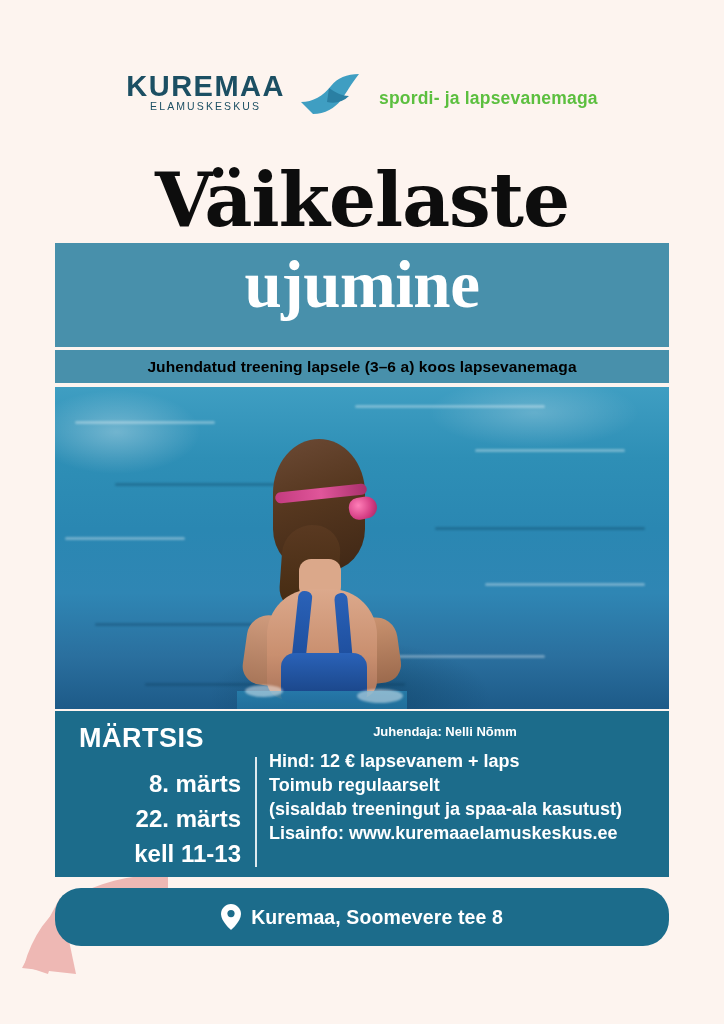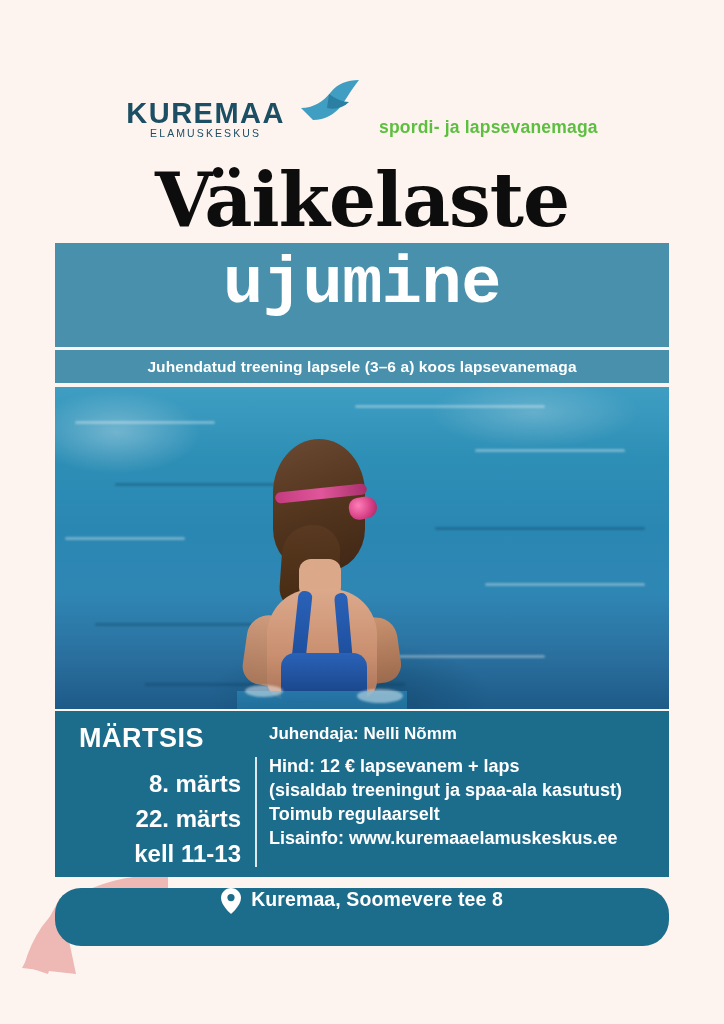--- a/index.html
+++ b/index.html
@@ -34,21 +34,21 @@
   }
 
   
   .logo-row {
     position: absolute;
     top: 72px;
     left: 0;
     width: 100%;
     height: 66px;
     display: flex;
-    align-items: flex-end;
+    align-items: flex-start;
     justify-content: center;
     gap: 18px;
     z-index: 3;
   }
   .logo-left {
     display: flex;
     flex-direction: column;
     align-items: center;
     line-height: 1;
   }
@@ -102,21 +102,21 @@
     height: 104px;
     background: #4890ab;
     z-index: 2;
   }
   .headline2 {
     position: absolute;
     top: 249px;
     left: 0;
     width: 100%;
     text-align: center;
-    font-family: Liberation Mono, monospace;
+    font-family: Liberation Serif, serif;
     font-weight: bold;
     font-size: 67px;
     line-height: 1.05;
     color: #ffffff;
     letter-spacing: -0.5px;
     z-index: 3;
   }
 
   .band-sub {
     position: absolute;
@@ -126,21 +126,21 @@
     height: 33px;
     background: #4890ab;
     display: flex;
     align-items: center;
     justify-content: center;
     z-index: 2;
   }
   .band-sub span {
     font-size: 15.5px;
     font-weight: bold;
-    color: #ffffff;
+    color: #000000;
     letter-spacing: 0.1px;
   }
 
   
   .photo {
     position: absolute;
     top: 387px;
     left: 55px;
     width: 614px;
     height: 322px;
@@ -336,41 +336,43 @@
     background: rgba(255,255,255,0.85);
   }
   .info-right {
     position: absolute;
     left: 214px;
     top: 13px;
     right: 10px;
     color: #ffffff;
   }
   .instructor {
-    font-size: 17px;
-    font-weight: bold;
+    font-size: 13px;
+    font-weight: bold;
+    text-align: center;
     margin-bottom: 11px;
     padding-right: 38px;
   }
   .info-right .line {
     font-size: 18px;
     font-weight: bold;
     line-height: 1.33;
   }
 
   
   .addr-band {
     position: absolute;
     top: 888px;
     left: 55px;
     width: 614px;
     height: 58px;
     background: #1c6c8b;
     z-index: 2;
     display: flex;
+    align-items: center;
     justify-content: center;
     gap: 10px;
     border-radius: 26px;
   }
   .addr-band .pin {
     width: 20px;
     height: 26px;
     flex: 0 0 auto;
   }
   .addr-band .addr-text {
@@ -449,22 +451,22 @@
       <div class="dt">8. märts</div>
       <div class="dt">22. märts</div>
       <div class="dt">kell 11-13</div>
     </div>
 
     <div class="divider-v"></div>
 
     <div class="info-right">
       <div class="instructor">Juhendaja: Nelli Nõmm</div>
       <div class="line">Hind: 12 € lapsevanem + laps</div>
+      <div class="line">Toimub regulaarselt</div>
       <div class="line">(sisaldab treeningut ja spaa-ala kasutust)</div>
-      <div class="line">Toimub regulaarselt</div>
       <div class="line">Lisainfo: www.kuremaaelamuskeskus.ee</div>
     </div>
   </div>
 
   <div class="addr-band">
     <svg class="pin" viewBox="0 0 20 26">
       <path d="M10 0 C4.5 0 0 4.5 0 10 C0 17.5 10 26 10 26 C10 26 20 17.5 20 10 C20 4.5 15.5 0 10 0 Z" fill="#ffffff"></path>
       <circle cx="10" cy="9.6" r="3.6" fill="#1c6c8b"></circle>
     </svg>
     <div class="addr-text">Kuremaa, Soomevere tee 8</div>

